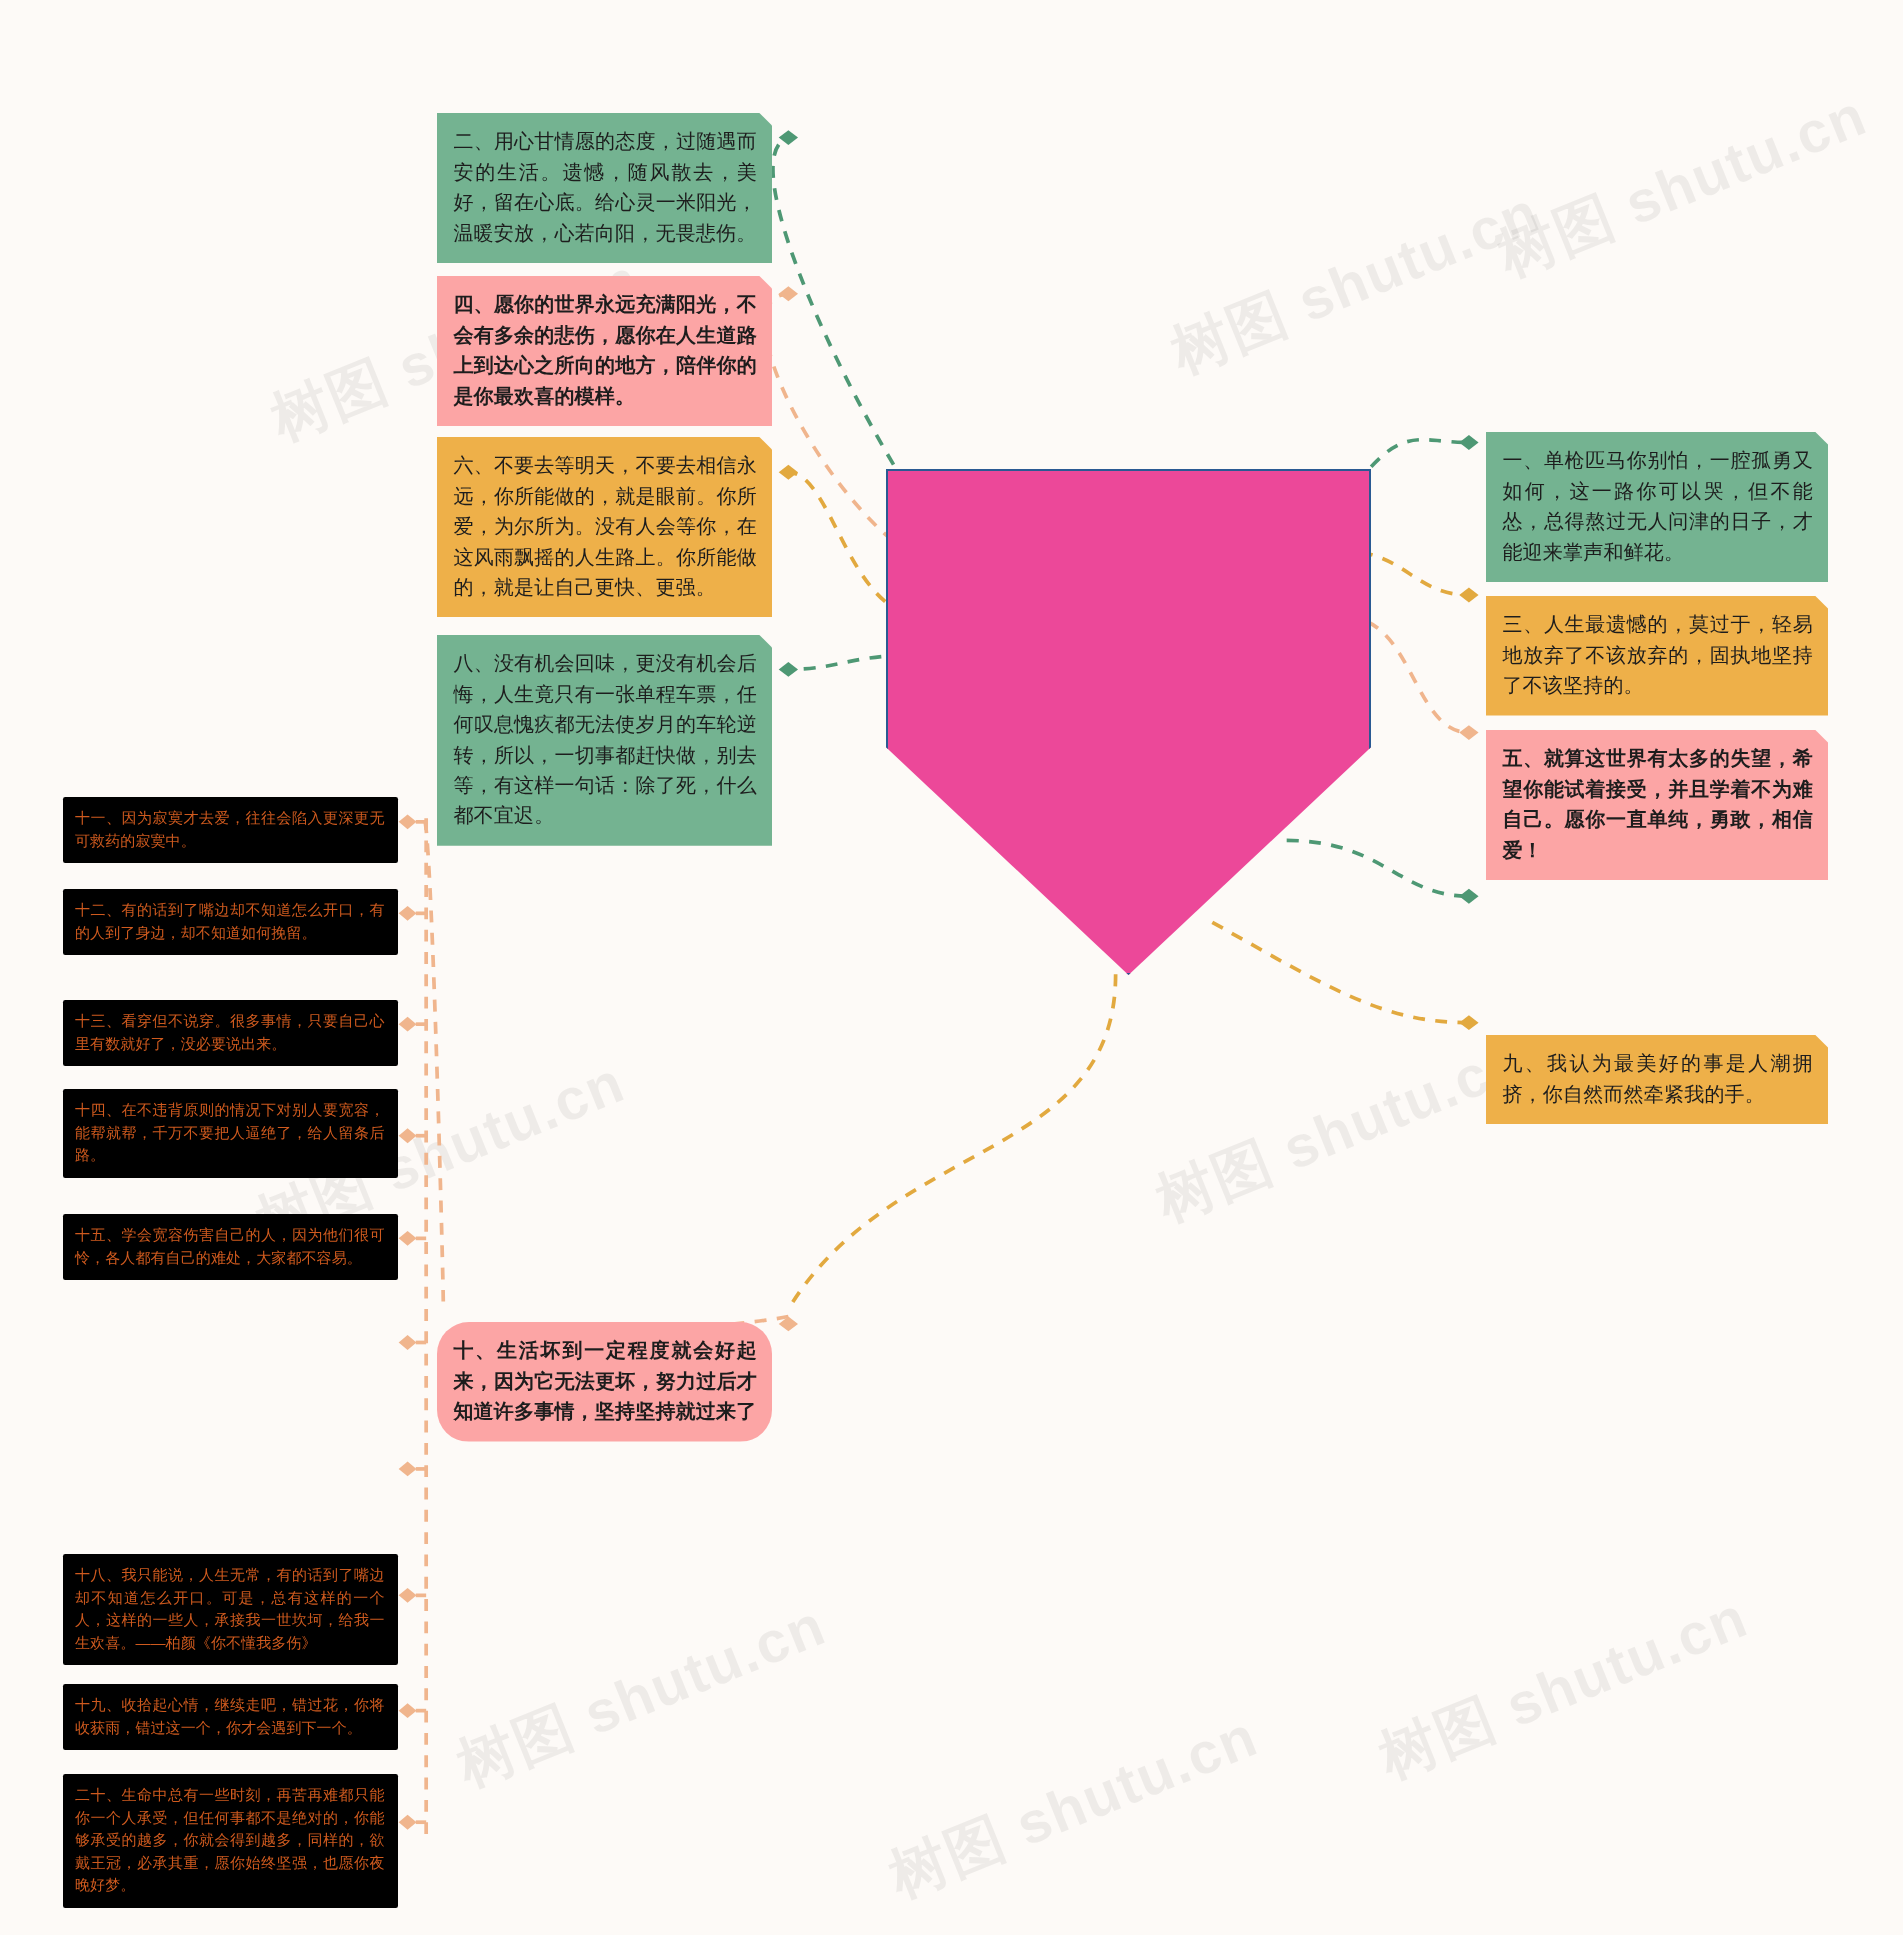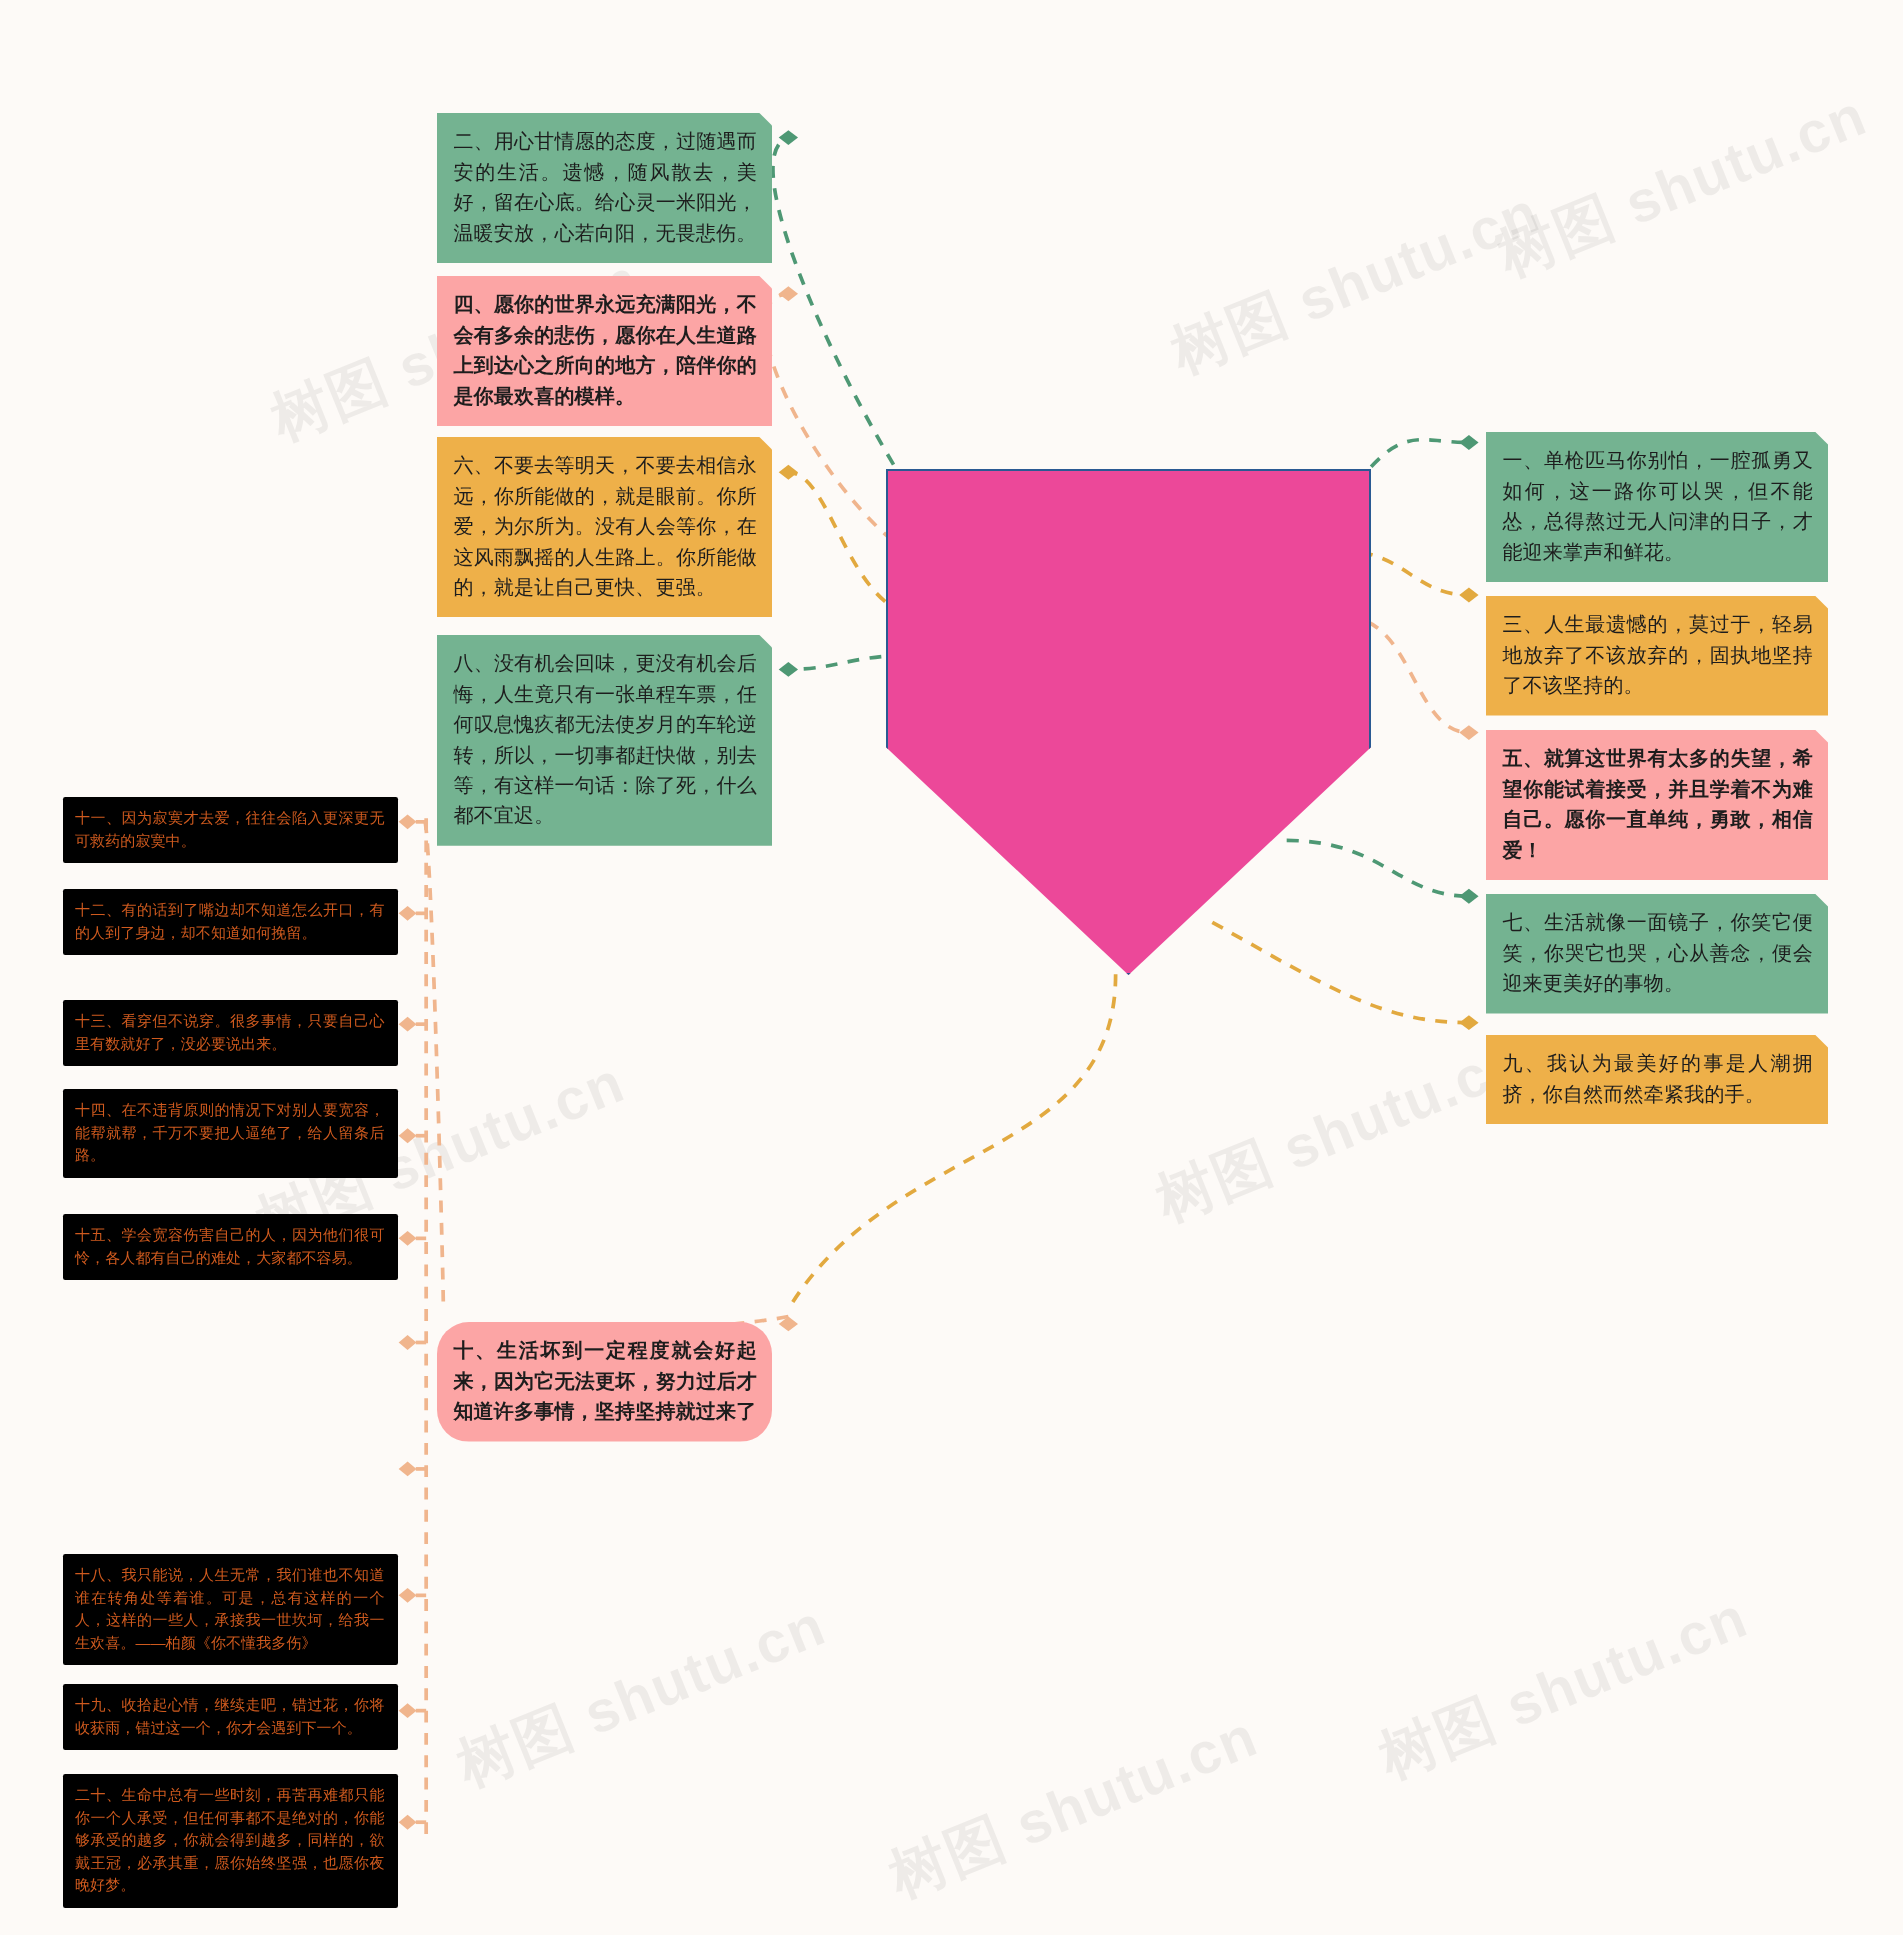--- a/index.html
+++ b/index.html
@@ -168,38 +168,37 @@
   <div class="node clip orange" style="left:437px;top:393px;width:335px;">六、不要去等明天，不要去相信永远，你所能做的，就是眼前。你所爱，为尔所为。没有人会等你，在这风雨飘摇的人生路上。你所能做的，就是让自己更快、更强。</div>
 
   <div class="node clip green" style="left:437px;top:591px;width:335px;">八、没有机会回味，更没有机会后悔，人生竟只有一张单程车票，任何叹息愧疚都无法使岁月的车轮逆转，所以，一切事都赶快做，别去等，有这样一句话：除了死，什么都不宜迟。</div>
 
   <div class="node clip green" style="left:1486px;top:388px;width:342px;">一、单枪匹马你别怕，一腔孤勇又如何，这一路你可以哭，但不能怂，总得熬过无人问津的日子，才能迎来掌声和鲜花。</div>
 
   <div class="node clip orange" style="left:1486px;top:552px;width:342px;">三、人生最遗憾的，莫过于，轻易地放弃了不该放弃的，固执地坚持了不该坚持的。</div>
 
   <div class="node clip peach" style="left:1486px;top:686px;width:342px;">五、就算这世界有太多的失望，希望你能试着接受，并且学着不为难自己。愿你一直单纯，勇敢，相信爱！</div>
 
-  <div class="node clip green" style="left:1486px;top:850px;width:342px;">七、生活就像一面镜子，你笑它便笑，你哭它也哭，心从善念，便会迎来更美好的事物。</div>
 
   <div class="node clip orange" style="left:1486px;top:991px;width:342px;">九、我认为最美好的事是人潮拥挤，你自然而然牵紧我的手。</div>
 
   <div class="node clip peach" style="left:437px;top:1278px;width:335px;border-radius:32px;">十、生活坏到一定程度就会好起来，因为它无法更坏，努力过后才知道许多事情，坚持坚持就过来了</div>
 
   <div class="mini" style="left:63px;top:797px;width:335px;">十一、因为寂寞才去爱，往往会陷入更深更无可救药的寂寞中。</div>
 
   <div class="mini" style="left:63px;top:889px;width:335px;">十二、有的话到了嘴边却不知道怎么开口，有的人到了身边，却不知道如何挽留。</div>
 
   <div class="mini" style="left:63px;top:1000px;width:335px;">十三、看穿但不说穿。很多事情，只要自己心里有数就好了，没必要说出来。</div>
 
   <div class="mini" style="left:63px;top:1089px;width:335px;">十四、在不违背原则的情况下对别人要宽容，能帮就帮，千万不要把人逼绝了，给人留条后路。</div>
 
   <div class="mini" style="left:63px;top:1214px;width:335px;">十五、学会宽容伤害自己的人，因为他们很可怜，各人都有自己的难处，大家都不容易。</div>
 
 
 
-  <div class="mini" style="left:63px;top:1554px;width:335px;">十八、我只能说，人生无常，我们谁也不知道谁在转角处等着谁。可是，总有这样的一个人，这样的一些人，承接我一世坎坷，给我一生欢喜。——柏颜《你不懂我多伤》</div>
+  <div class="mini" style="left:63px;top:1554px;width:335px;">十八、我只能说，人生无常，有的话到了嘴边却不知道怎么开口。可是，总有这样的一个人，这样的一些人，承接我一世坎坷，给我一生欢喜。——柏颜《你不懂我多伤》</div>
 
   <div class="mini" style="left:63px;top:1684px;width:335px;">十九、收拾起心情，继续走吧，错过花，你将收获雨，错过这一个，你才会遇到下一个。</div>
 
   <div class="mini" style="left:63px;top:1774px;width:335px;">二十、生命中总有一些时刻，再苦再难都只能你一个人承受，但任何事都不是绝对的，你能够承受的越多，你就会得到越多，同样的，欲戴王冠，必承其重，愿你始终坚强，也愿你夜晚好梦。</div>
 
 </div>
 
 
 </body></html>

